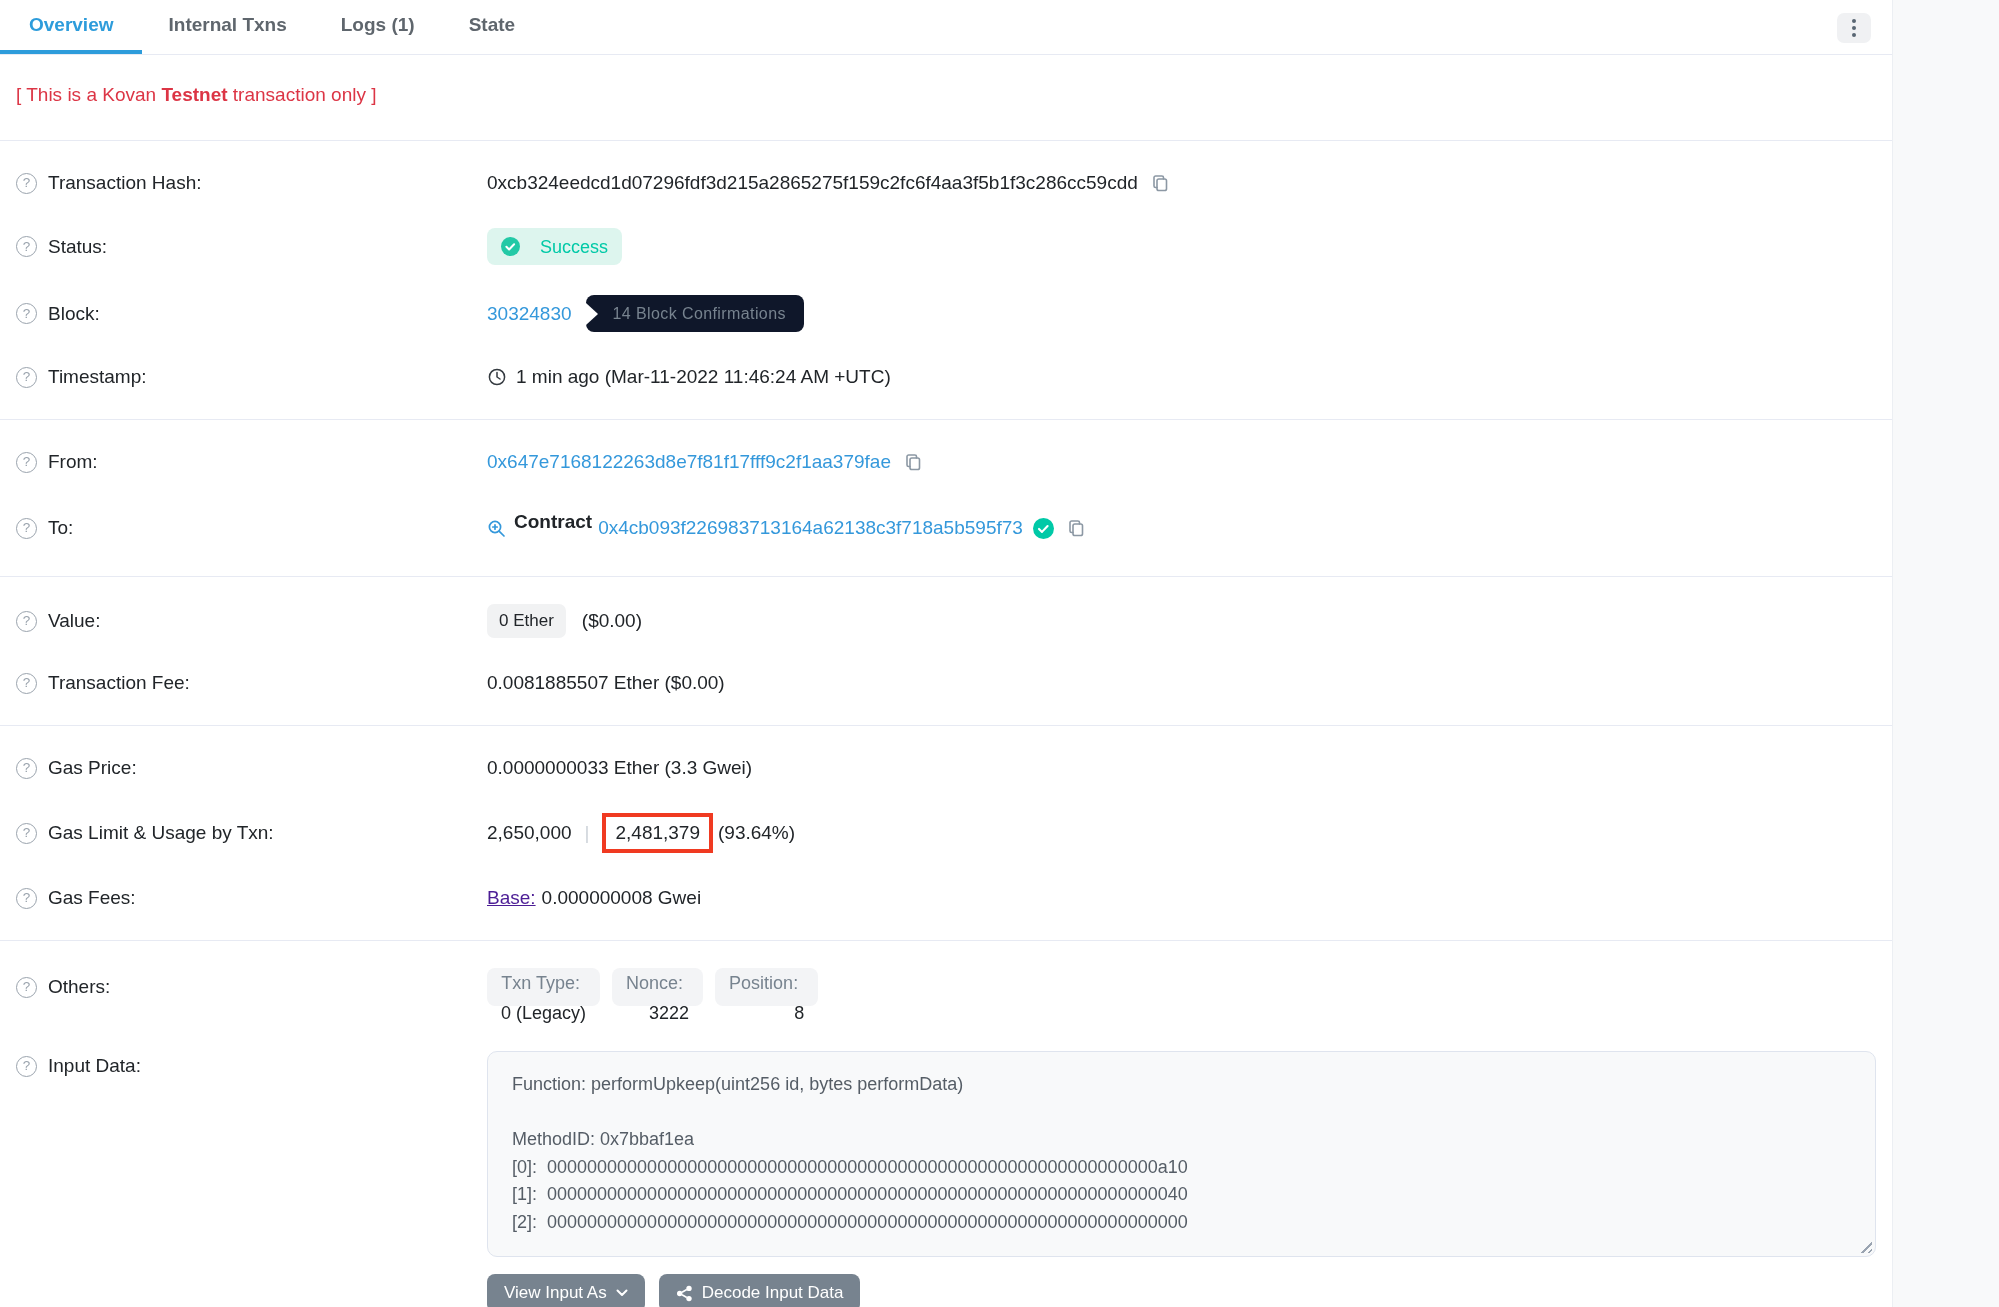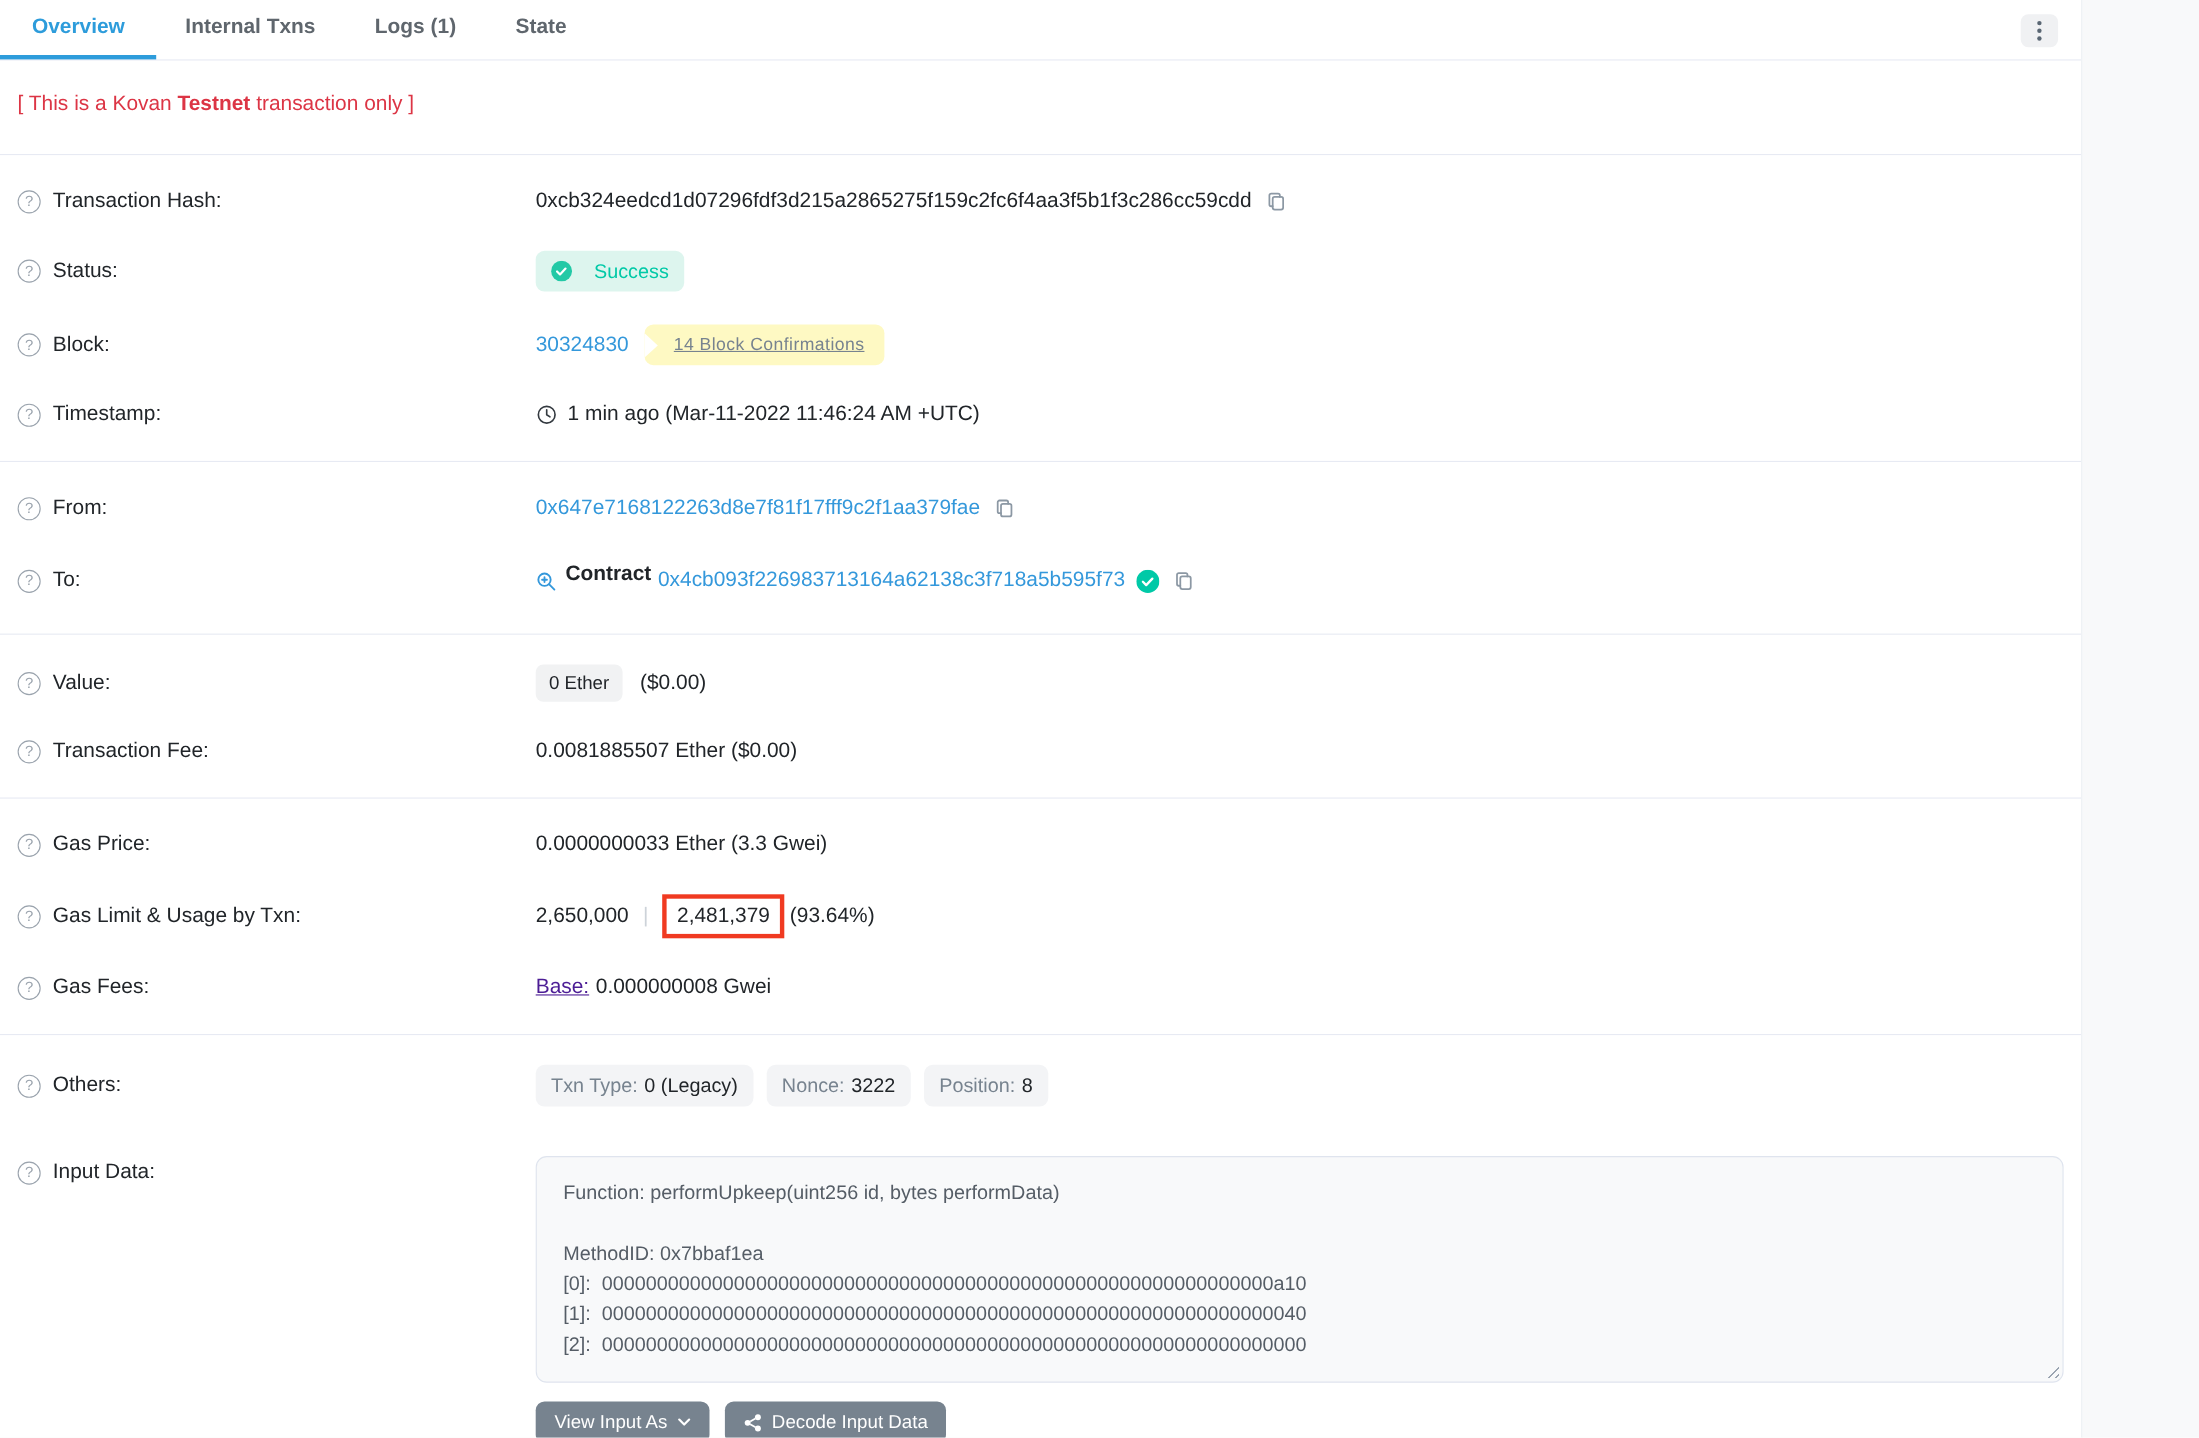--- a/index.html
+++ b/index.html
@@ -45,37 +45,37 @@
   .value { display:flex; align-items:center; flex:1; min-width:0; }
   .link { color:#3498db; text-decoration:none; cursor:pointer; }
   .iconbtn { background:none; border:none; padding:0; margin-left:12px; cursor:pointer; display:inline-flex; align-items:center; }
   
   .badge-success {
     display:inline-flex; align-items:center; gap:20px;
     background:#ddf5ee; color:#00c9a7; height:37px; padding:0 14px;
     border-radius:8px; font-size:18px;
   }
   .confirm-badge {
-    position:relative; margin-left:14px; background:#fef9c3; color:#77838f;
+    position:relative; margin-left:14px; background:#0f172a; color:#77838f;
     font-size:16px; letter-spacing:.4px; height:37px; border-radius:8px;
-    display:inline-flex; align-items:center; padding:0 18px 0 27px;text-decoration:underline;
+    display:inline-flex; align-items:center; padding:0 18px 0 27px;
   }
   .confirm-badge::before {
     content:""; position:absolute; left:0; top:50%; transform:translateY(-50%);
     border-top:11px solid transparent; border-bottom:11px solid transparent;
     border-left:12px solid #fff;
   }
   .pill { background:#f1f2f3; border-radius:7px; height:34px; padding:0 12px; display:inline-flex; align-items:center; font-size:17px; }
   .usd { margin-left:16px; }
   .pipe { color:#cdd3d9; margin:0 13px; }
   .redbox { display:inline-flex; align-items:center; border:4px solid #f03a21; padding:1px 9px; margin-right:5px; }
   .muted { color:#4c1d95;text-decoration:underline; }
   .obadge {
     background:#f3f4f6; border-radius:8px; height:38px; padding:0 14px;
-    display:inline-flex; align-items:center; margin-right:12px; font-size:18px;
+    display:inline-flex; align-items:flex-end; margin-right:12px; font-size:18px;flex-direction:column;
   }
   .obadge .k { color:#77838f; margin-right:6px; }
   .obadge .v { color:#212529; }
   .gap6 { margin:0 6px 12px 8px;font-weight:bold; }
   .ml10 { margin-left:10px; }
   
   .row.input-row { align-items:flex-start; padding-top:30px; padding-bottom:0; }
   .row.input-row .label { margin-top:0; }
   .inputbox {
     flex:1; height:206px; position:relative;

